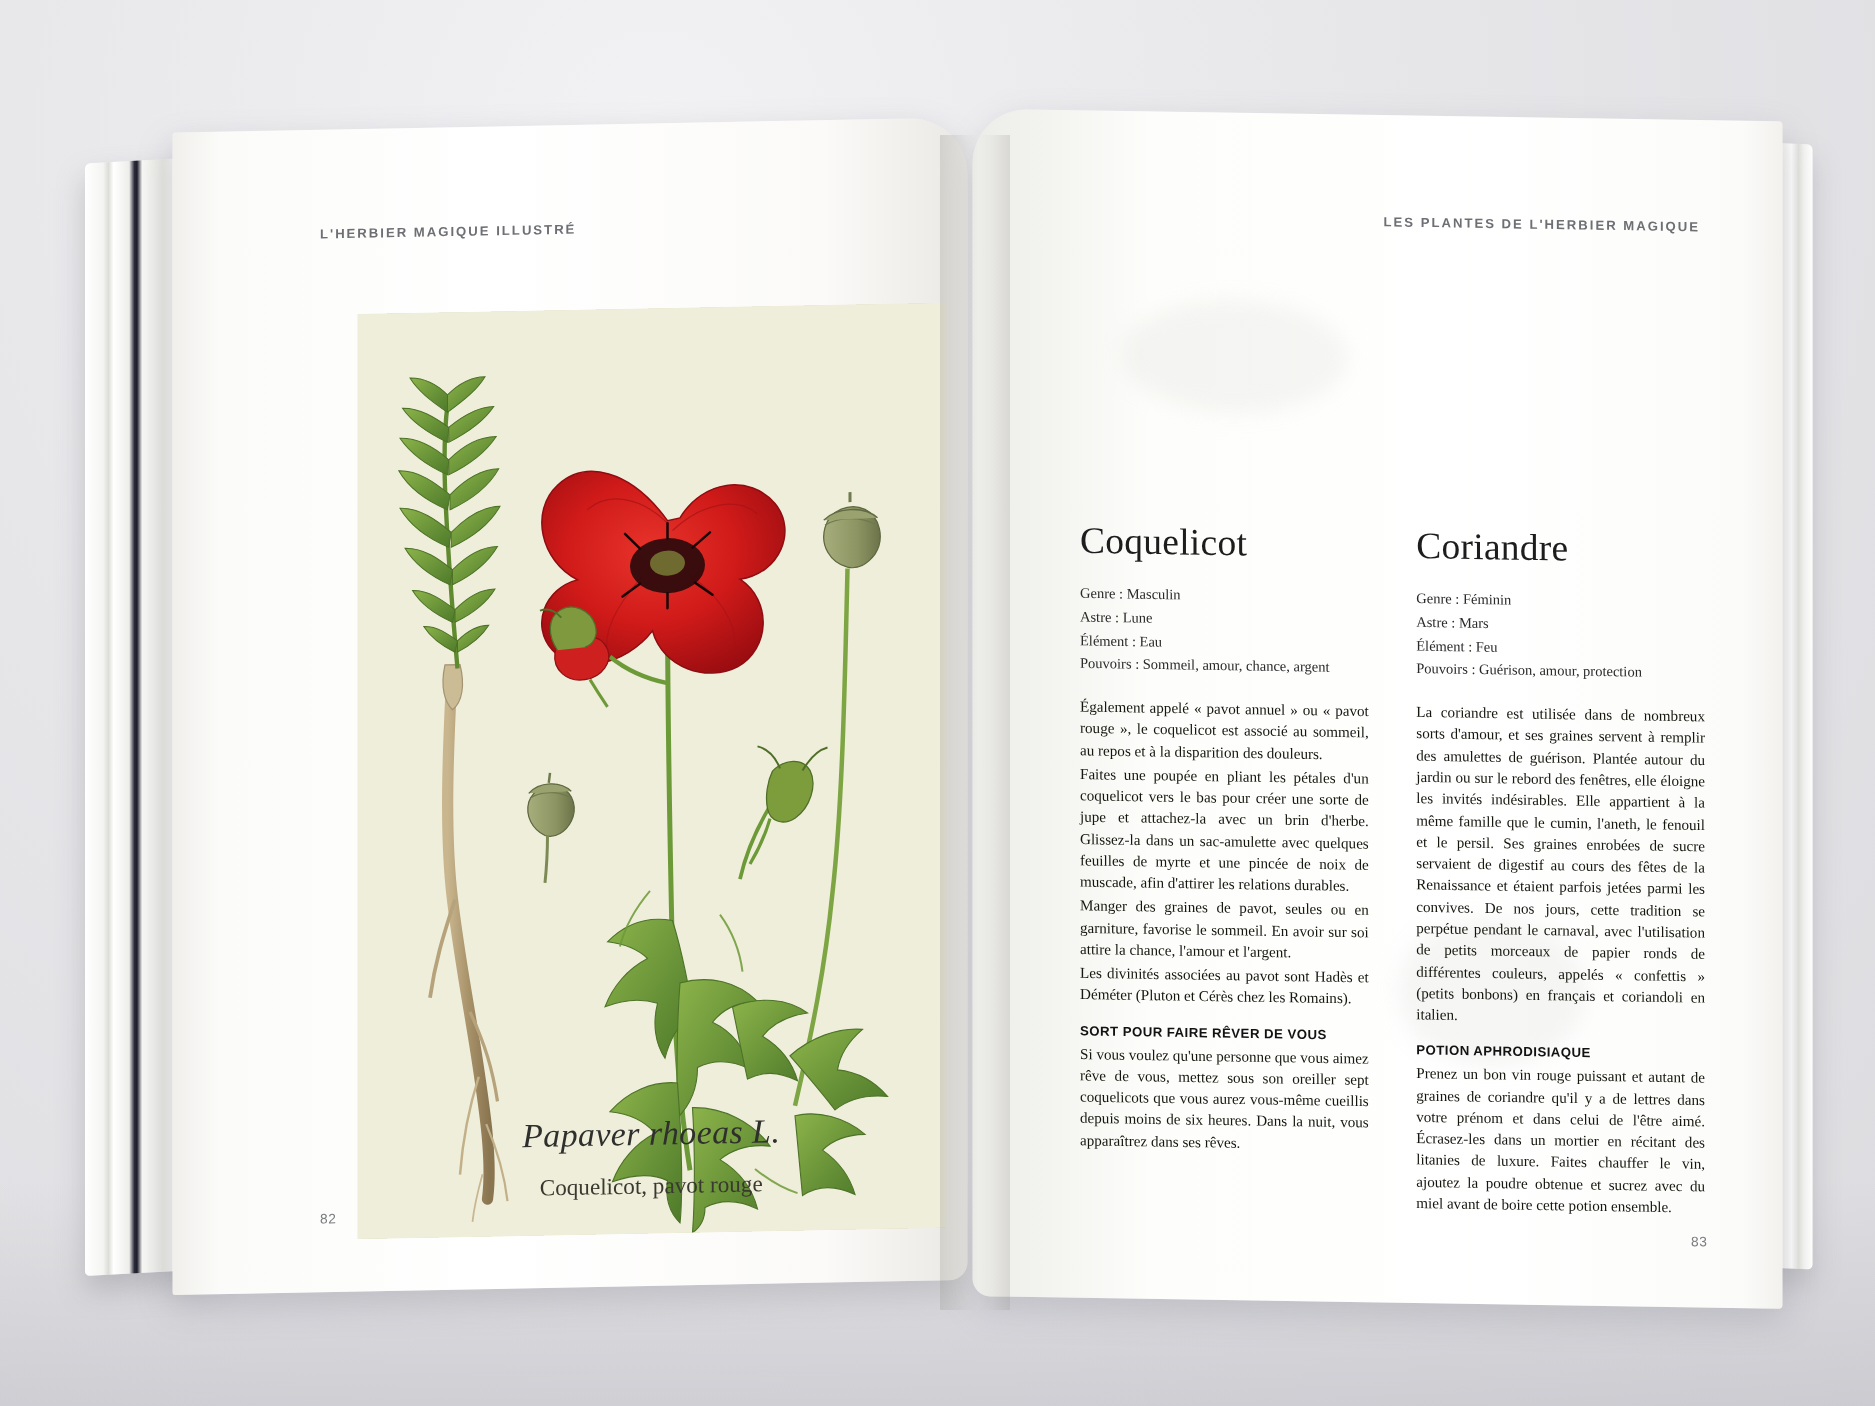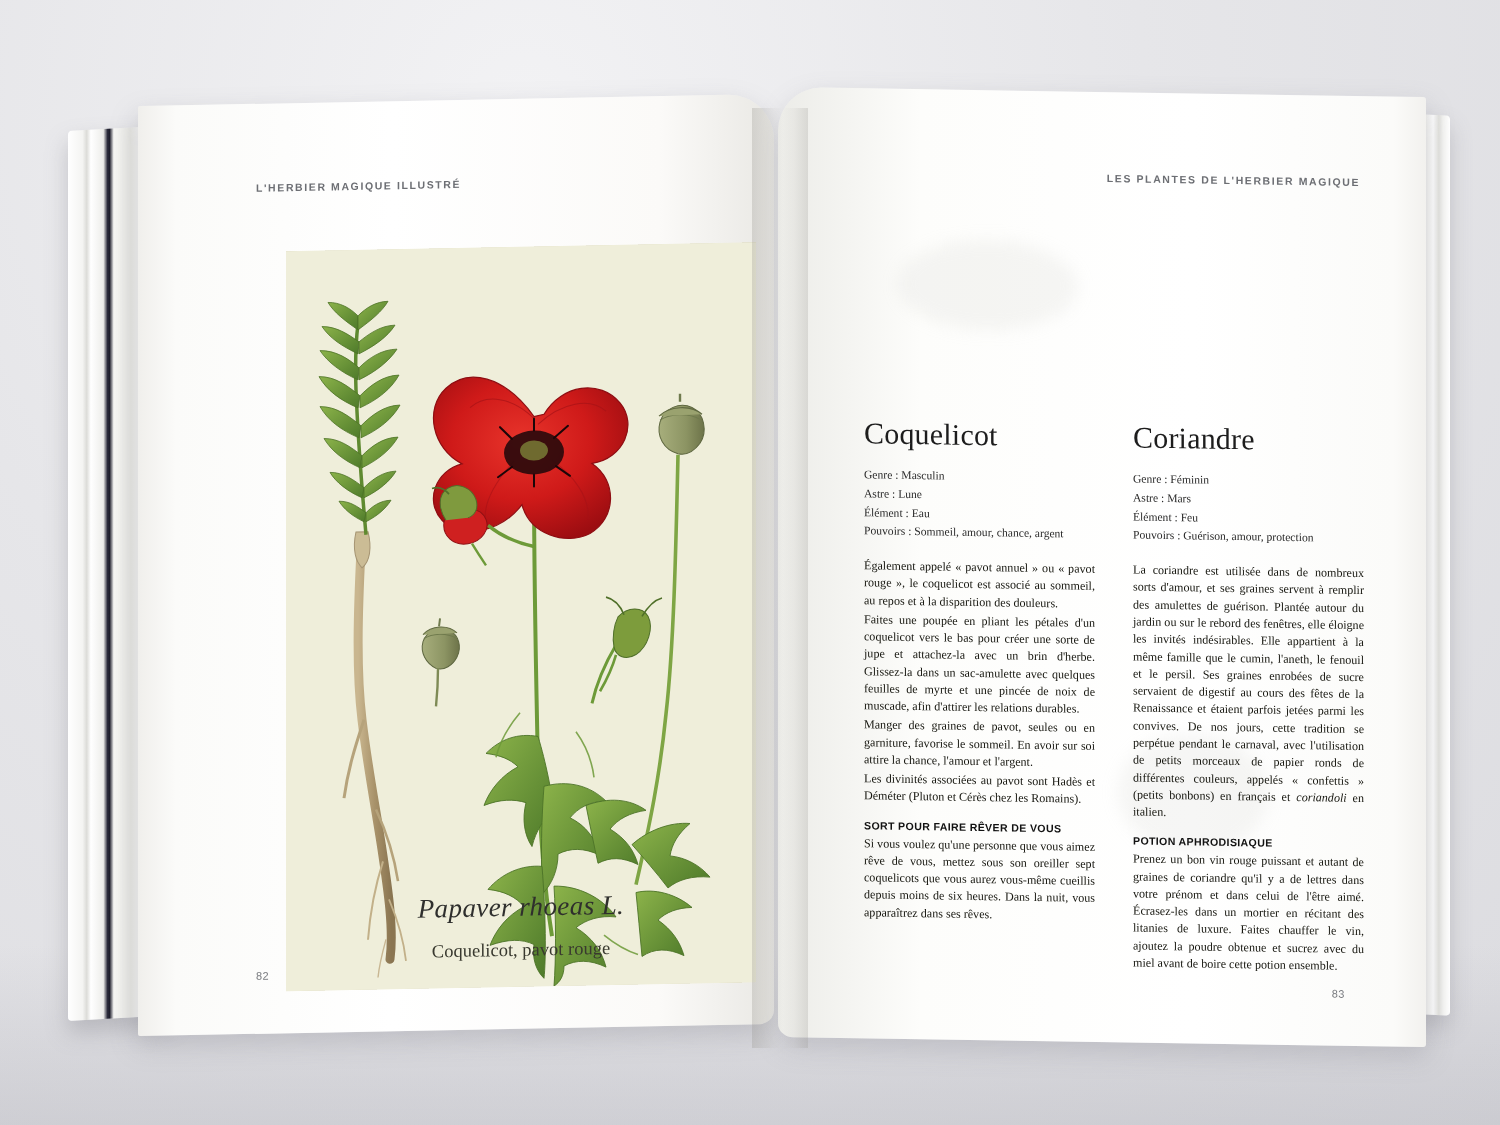--- a/index.html
+++ b/index.html
@@ -127,21 +127,21 @@
   .rh-right { right: 66px; top: 80px; }
 
   .folio {
     position: absolute;
     font-family: "Liberation Sans", sans-serif;
     font-size: 11px;
     color: #7a7c80;
     letter-spacing: 0.5px;
   }
   .folio-left  { left: 118px; bottom: 52px; }
-  .folio-right { right: 81px;  bottom: 46px; }
+  .folio-right { right: 60px;  bottom: 46px; }
 
   
   .plate {
     position: absolute;
     left: 148px;
     top: 148px;
     width: 470px;
     height: 740px;
     background: #efeeda;
     box-shadow: inset 0 0 60px rgba(205,200,165,0.45);
@@ -207,21 +207,21 @@
   }
   .sub-head {
     font-family: "Liberation Sans", sans-serif;
     font-size: 10.6px;
     font-weight: 700;
     letter-spacing: 0.35px;
     color: #121212;
     margin: 14px 0 4px 0;
     text-transform: uppercase;
   }
-  .it { font-style: italic; }
+  .it { }
 
   
   .blotch {
     position: absolute;
     border-radius: 50%;
     background: rgba(196,196,190,0.16);
     filter: blur(8px);
     pointer-events: none;
   }
 </style>

